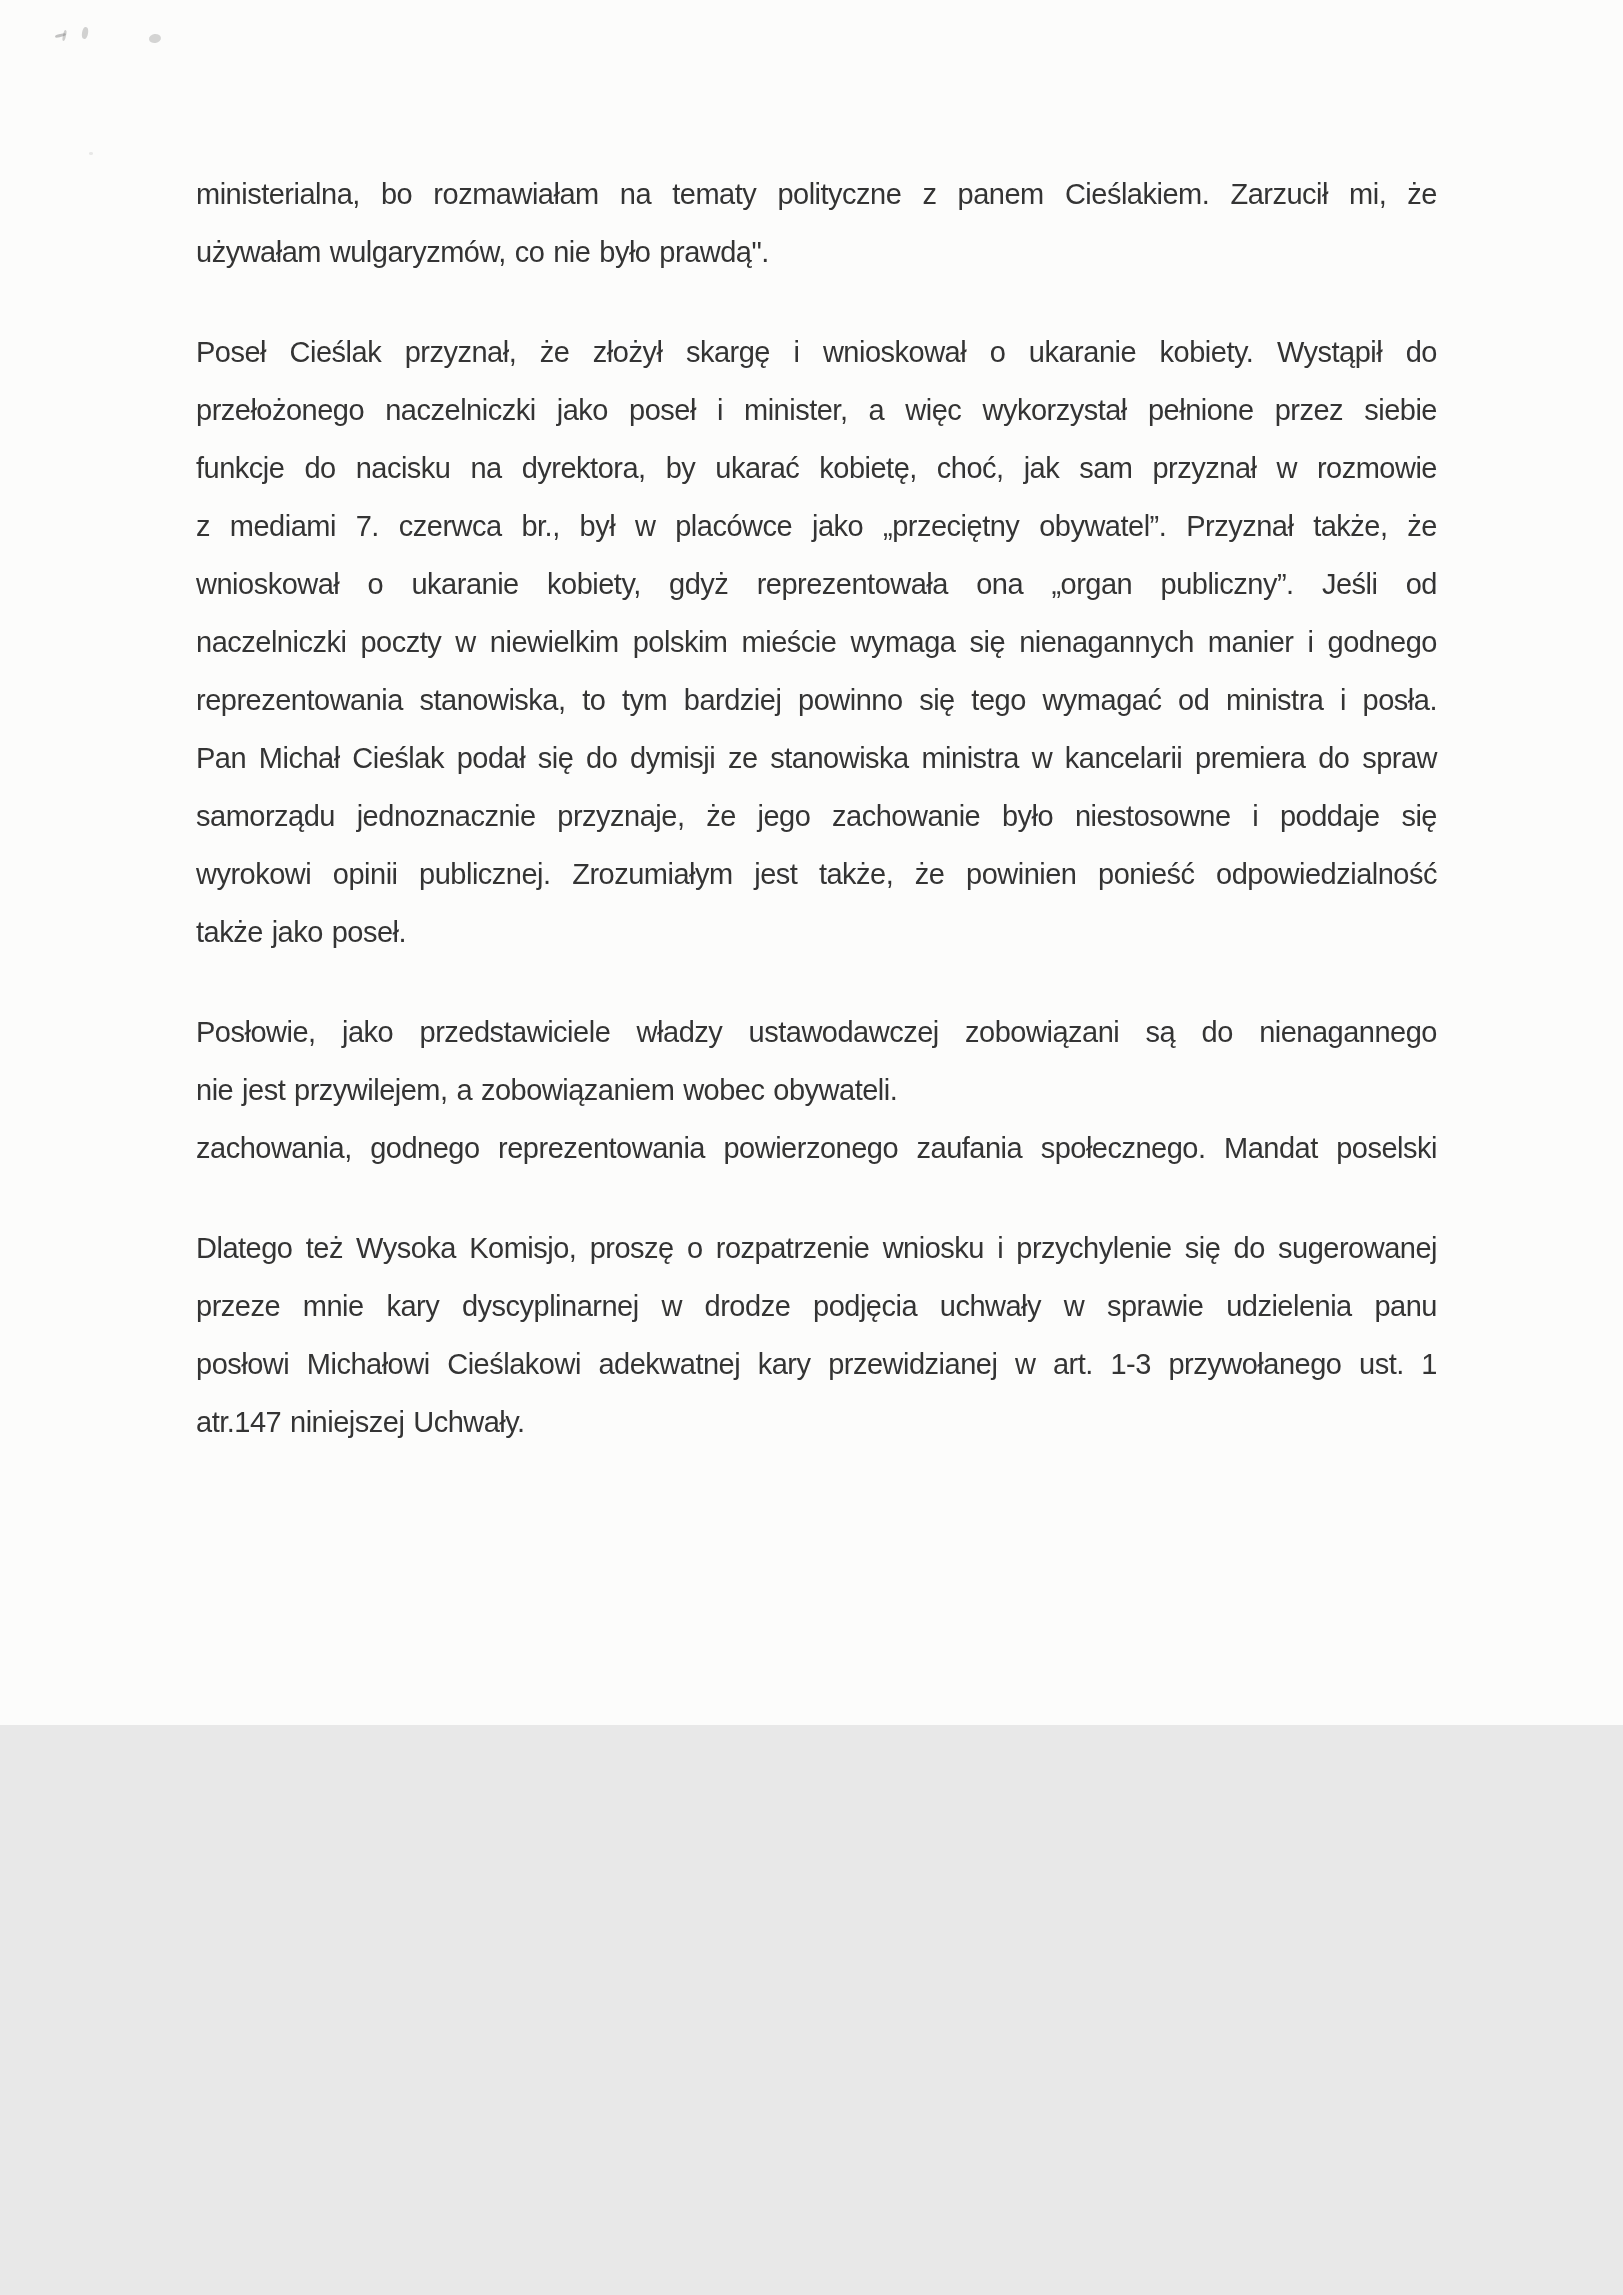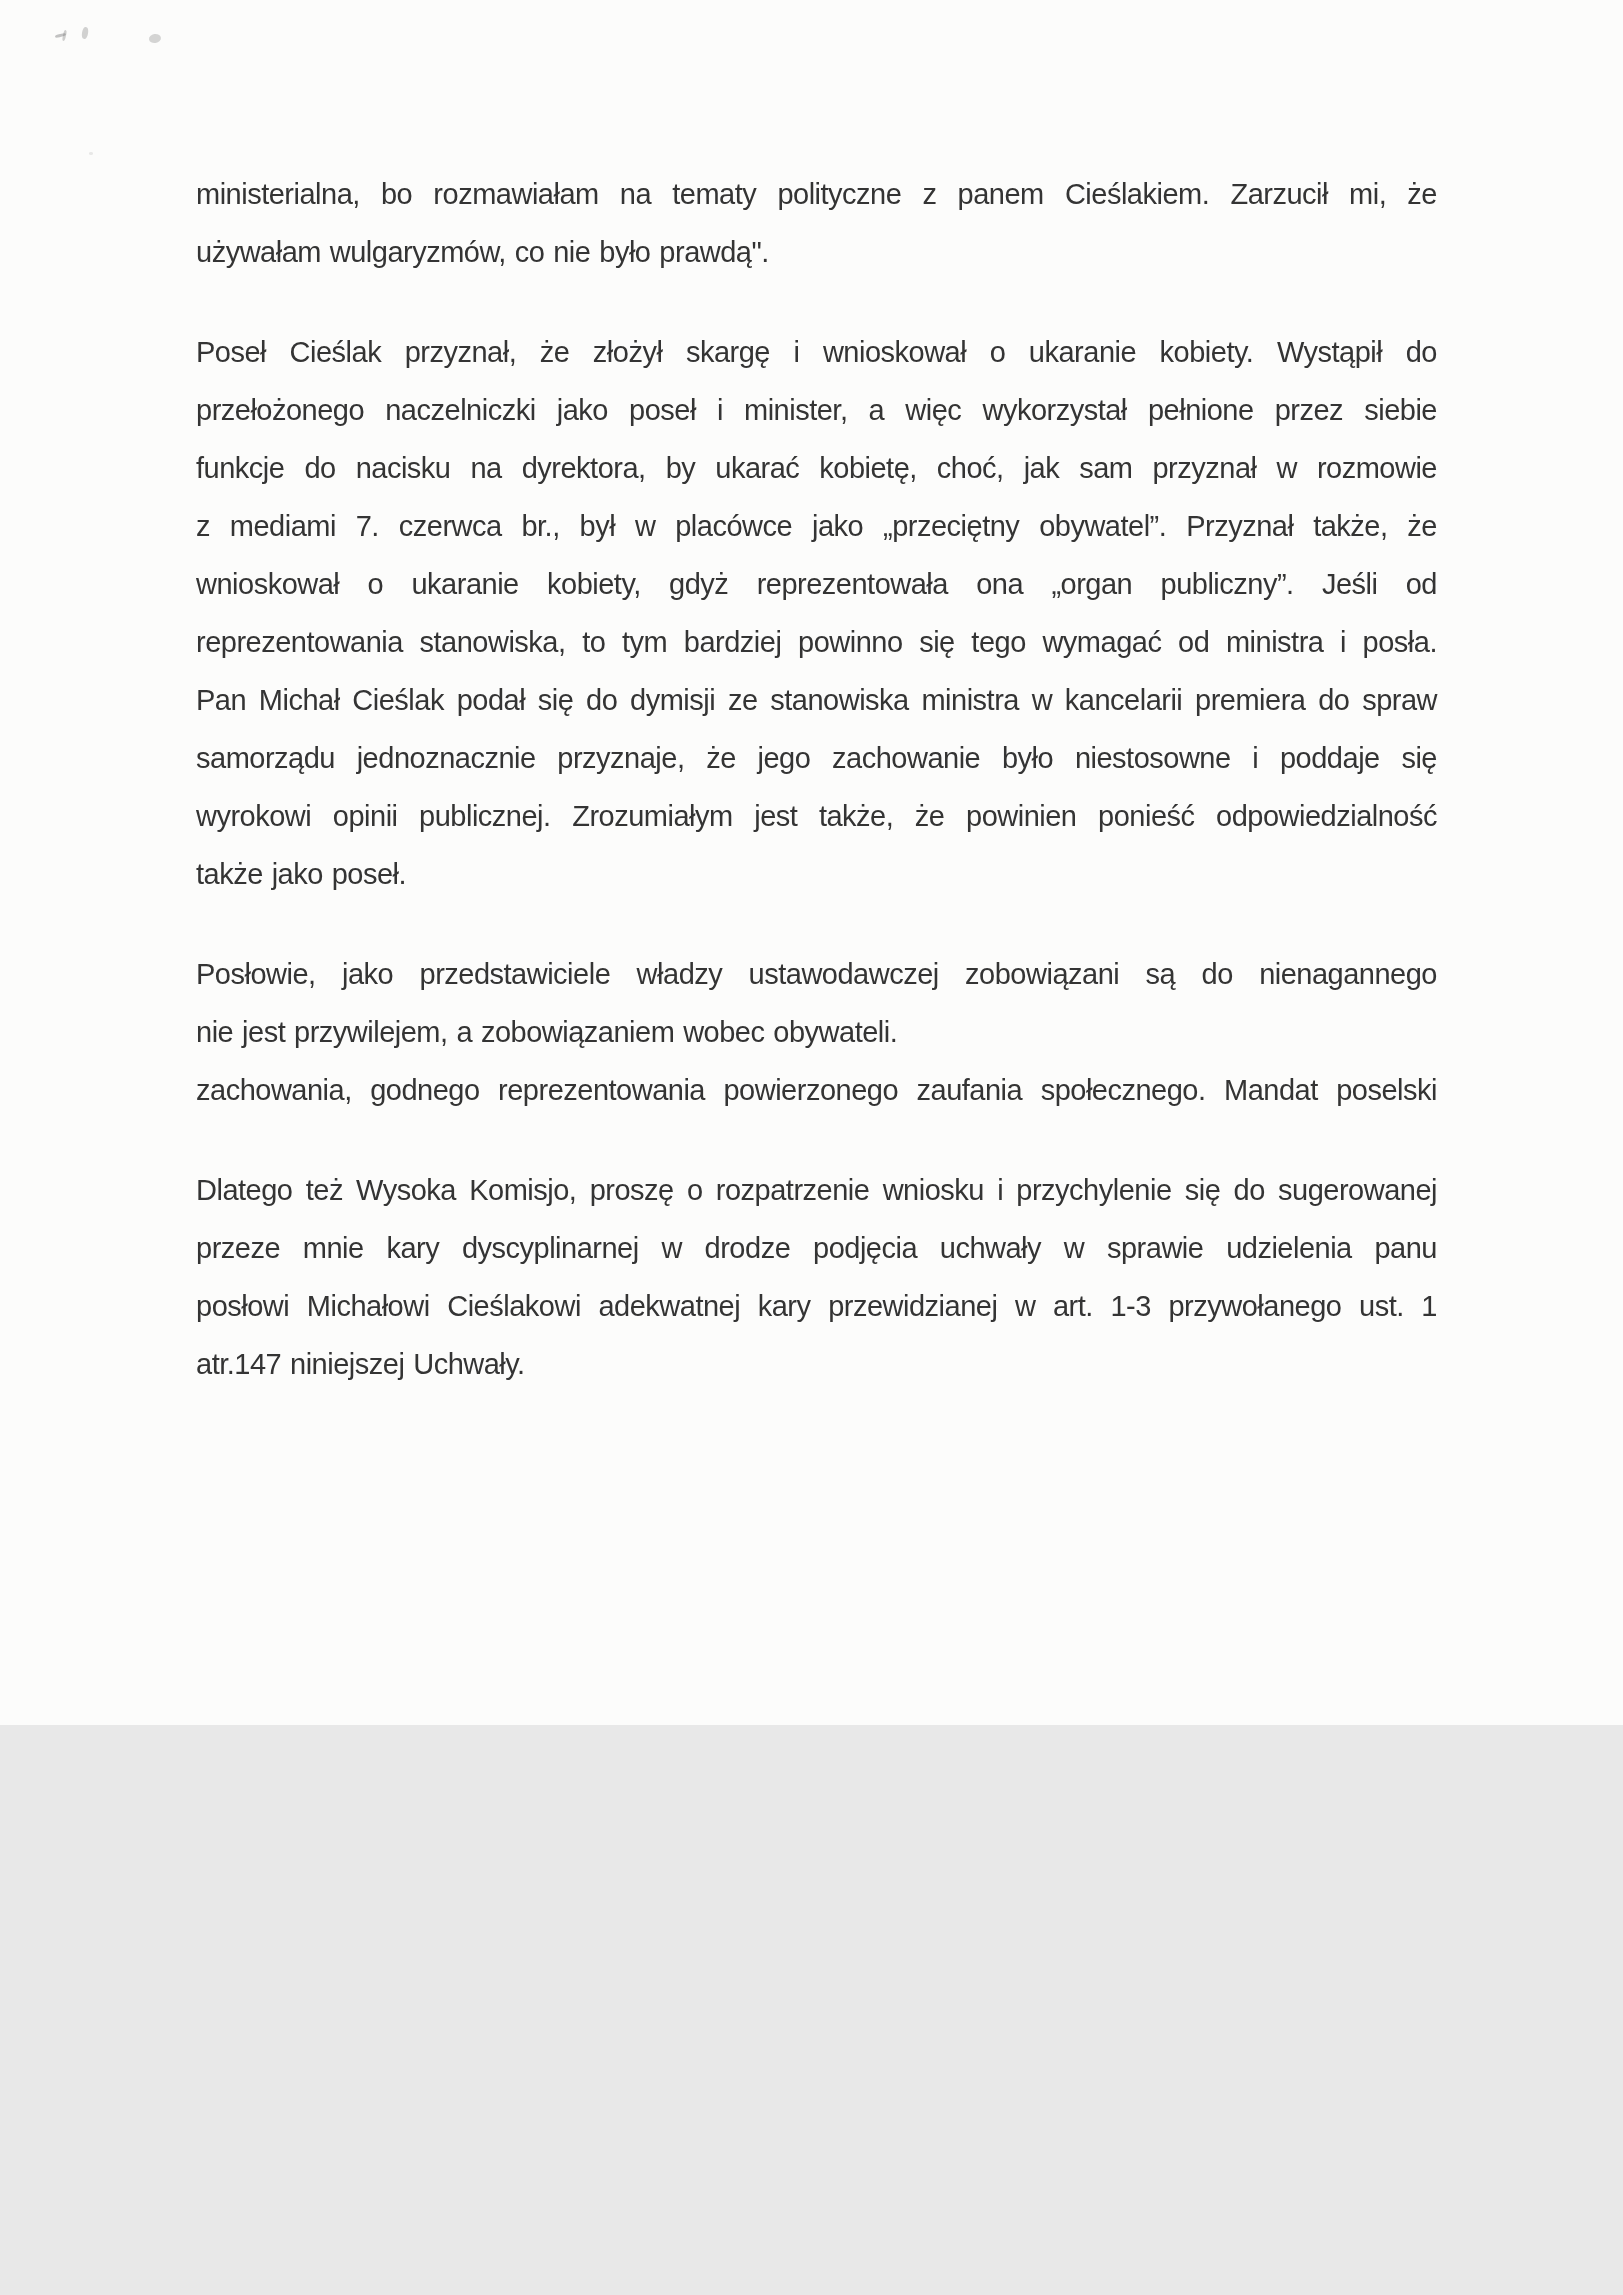--- a/index.html
+++ b/index.html
@@ -86,20 +86,21 @@
       <div class="line">ministerialna, bo rozmawiałam na tematy polityczne z panem Cieślakiem. Zarzucił mi, że</div>
       <div class="line last">używałam wulgaryzmów, co nie było prawdą".</div>
     </div>
 
     <div class="para">
       <div class="line">Poseł Cieślak przyznał, że złożył skargę i wnioskował o ukaranie kobiety. Wystąpił do</div>
       <div class="line">przełożonego naczelniczki jako poseł i minister, a więc wykorzystał pełnione przez siebie</div>
       <div class="line">funkcje do nacisku na dyrektora, by ukarać kobietę, choć, jak sam przyznał w rozmowie</div>
       <div class="line">z mediami 7. czerwca br., był w placówce jako „przeciętny obywatel”. Przyznał także, że</div>
       <div class="line">wnioskował o ukaranie kobiety, gdyż reprezentowała ona „organ publiczny”. Jeśli od</div>
+      <div class="line">naczelniczki poczty w niewielkim polskim mieście wymaga się nienagannych manier i godnego</div>
       <div class="line">reprezentowania stanowiska, to tym bardziej powinno się tego wymagać od ministra i posła.</div>
       <div class="line">Pan Michał Cieślak podał się do dymisji ze stanowiska ministra w kancelarii premiera do spraw</div>
       <div class="line">samorządu jednoznacznie przyznaje, że jego zachowanie było niestosowne i poddaje się</div>
       <div class="line">wyrokowi opinii publicznej. Zrozumiałym jest także, że powinien ponieść odpowiedzialność</div>
       <div class="line last">także jako poseł.</div>
     </div>
 
     <div class="para">
       <div class="line">Posłowie, jako przedstawiciele władzy ustawodawczej zobowiązani są do nienagannego</div>
       <div class="line last">nie jest przywilejem, a zobowiązaniem wobec obywateli.</div>

